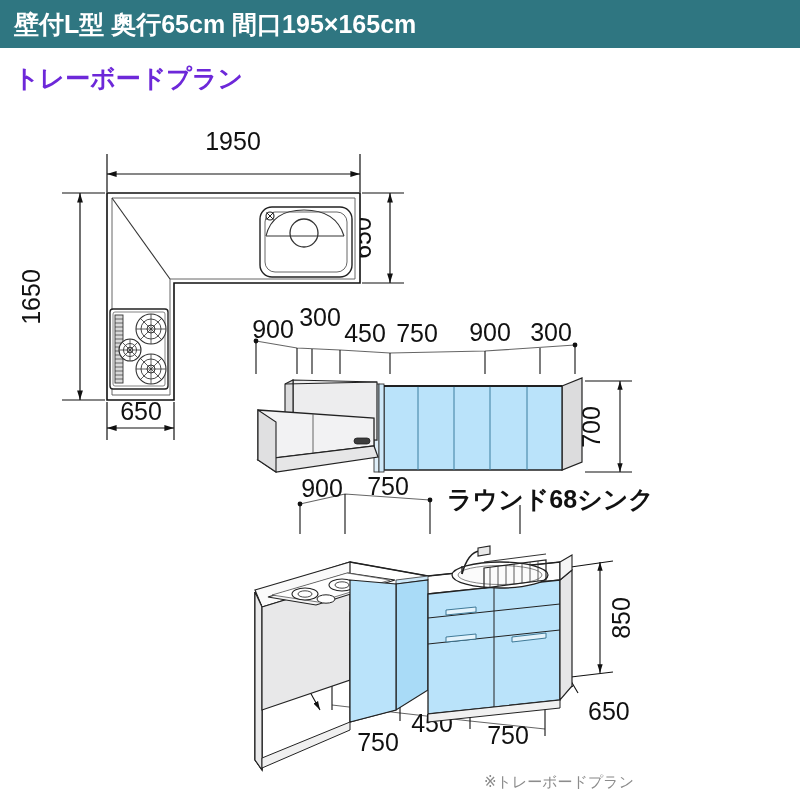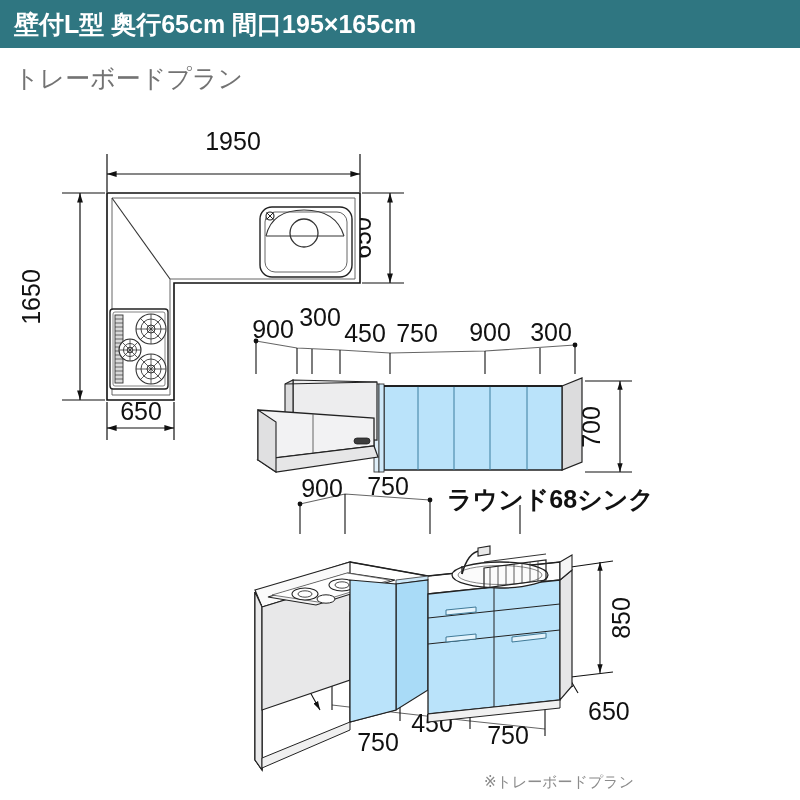--- a/index.html
+++ b/index.html
@@ -39,22 +39,22 @@
     color: #ffffff;
     letter-spacing: 0px;
     white-space: nowrap;
     line-height: 32px;
   }
   .subtitle {
     position: absolute;
     left: 14px;
     top: 62px;
     font-size: 25px;
-    font-weight: normal;
-    color: #737373;
+    font-weight: bold;
+    color: #6d28d9;
     white-space: nowrap;
     line-height: 32px;
   }
   .footnote {
     position: absolute;
     right: 10px;
     bottom: 8px;
     font-size: 15px;
     color: #8c8c8c;
     white-space: nowrap;

